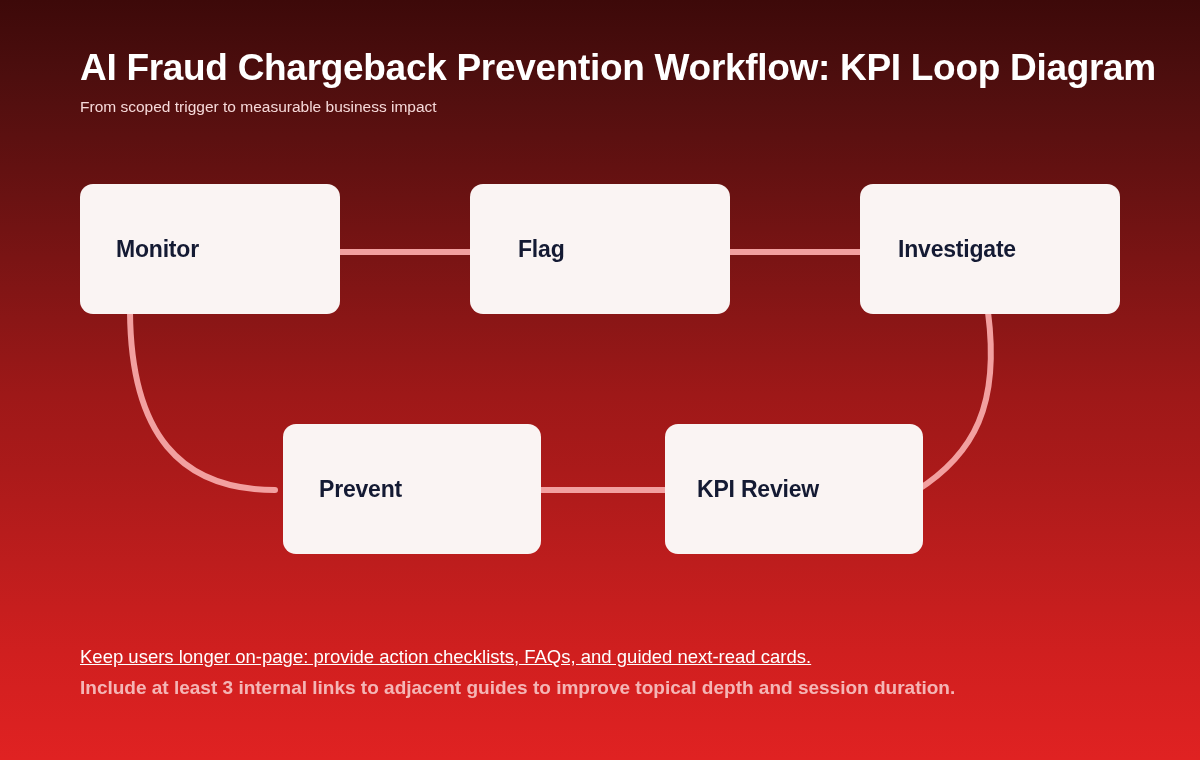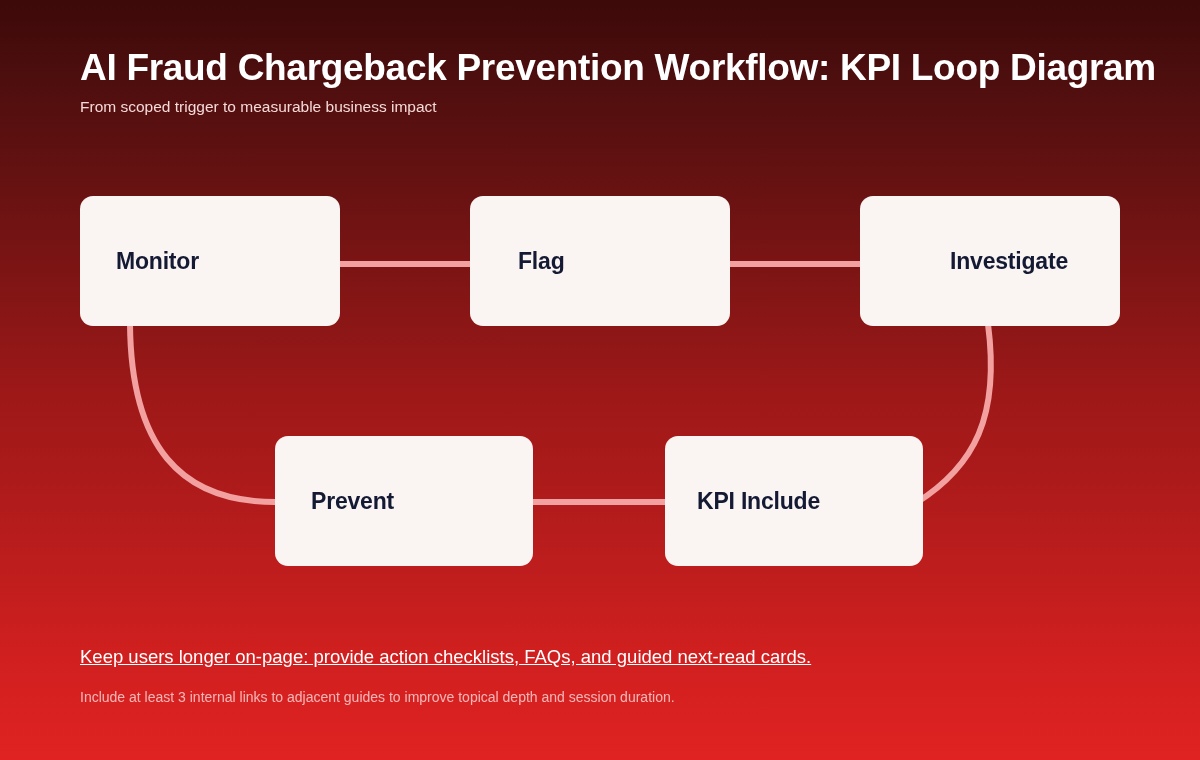--- a/index.html
+++ b/index.html
@@ -51,21 +51,21 @@
     font-weight: normal;
     color: #f6d9d9;
     white-space: nowrap;
     line-height: 1.2;
   }
 
   
   #diagram {
     position: absolute;
     left: 0;
-    top: 16px;
+    top: 4px;
     width: 1200px;
     height: 653px;
   }
   #edges {
     position: absolute;
     left: 0;
     top: 0;
     width: 1200px;
     height: 760px;
   }
@@ -81,48 +81,49 @@
   .node-label {
     font-size: 23px;
     font-weight: bold;
     color: #141a33;
     letter-spacing: -0.2px;
     white-space: nowrap;
   }
 
   #node-monitor     { left: 80px;  top: 180px; width: 260px; height: 130px; }
   #node-flag        { left: 470px; top: 180px; width: 260px; height: 130px; padding-left: 48px; }
-  #node-investigate { left: 860px; top: 180px; width: 260px; height: 130px; justify-content: center; }
+  #node-investigate { left: 860px; top: 180px; width: 260px; height: 130px; }
   #node-prevent     { left: 275px; top: 420px; width: 258px; height: 130px; }
   #node-kpireview   { left: 665px; top: 420px; width: 258px; height: 130px; }
 
   #node-investigate { padding-left: 38px; }
-  #node-prevent     { padding-left: 36px; }
+  #node-prevent     { padding-left: 36px; margin-left: 8px; }
   #node-kpireview   { padding-left: 32px; }
 
   
   #footer {
     position: absolute;
     left: 80px;
     top: 645px;
     width: 1060px;
   }
   #footer-primary {
     font-size: 18.5px;
     color: #ffffff;
     line-height: 1.35;
     white-space: nowrap;
     text-decoration: underline;
   }
   #footer-secondary {
-    margin-top: 18px;
-    font-size: 14px;
+    margin-top: 5px;
+    font-size: 19px;
     color: rgba(255, 233, 233, 0.74);
     line-height: 1.35;
     white-space: nowrap;
+    font-weight: bold;
   }
 </style>
 </head>
 <body>
 
 <div id="stage">
 
   <div id="header">
     <div id="title">AI Fraud Chargeback Prevention Workflow: KPI Loop Diagram</div>
     <div id="subtitle">From scoped trigger to measurable business impact</div>
@@ -153,21 +154,21 @@
 
     <div class="node" id="node-investigate">
       <span class="node-label">Investigate</span>
     </div>
 
     <div class="node" id="node-prevent">
       <span class="node-label">Prevent</span>
     </div>
 
     <div class="node" id="node-kpireview">
-      <span class="node-label">KPI Include</span>
+      <span class="node-label">KPI Review</span>
     </div>
 
   </div>
 
   <div id="footer">
     <div id="footer-primary">Keep users longer on-page: provide action checklists, FAQs, and guided next-read cards.</div>
     <div id="footer-secondary">Include at least 3 internal links to adjacent guides to improve topical depth and session duration.</div>
   </div>
 
 </div>

